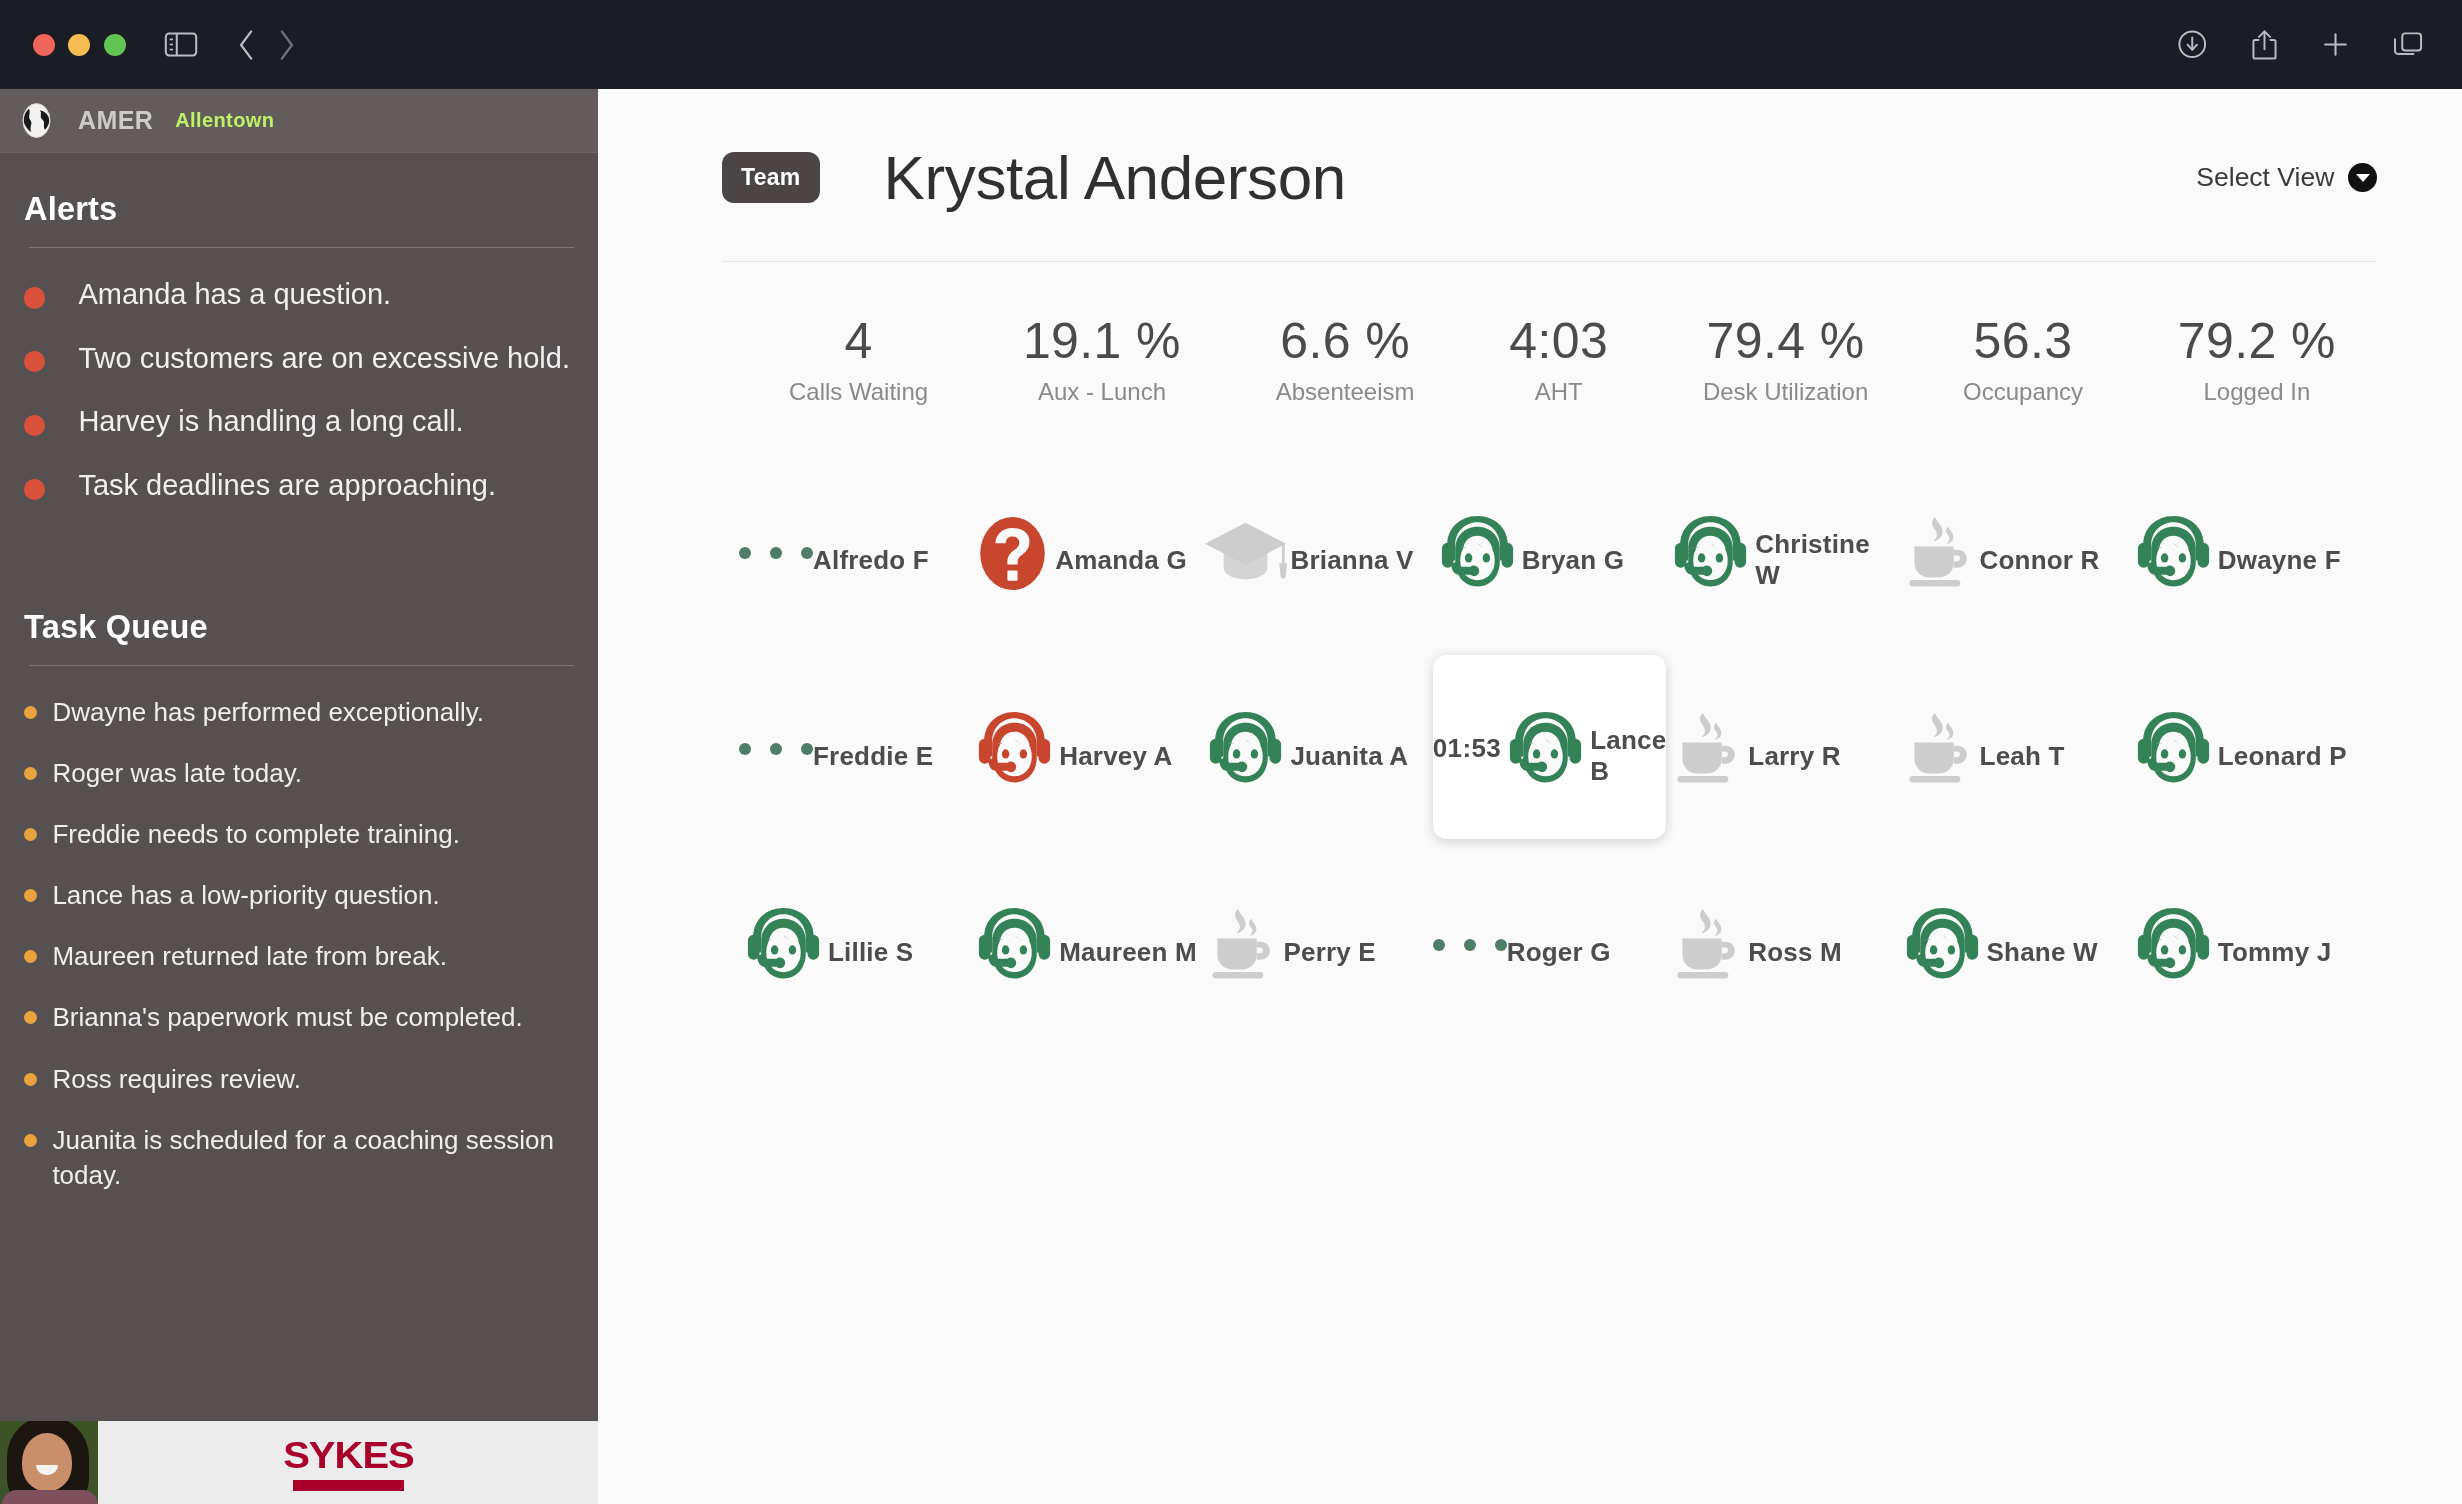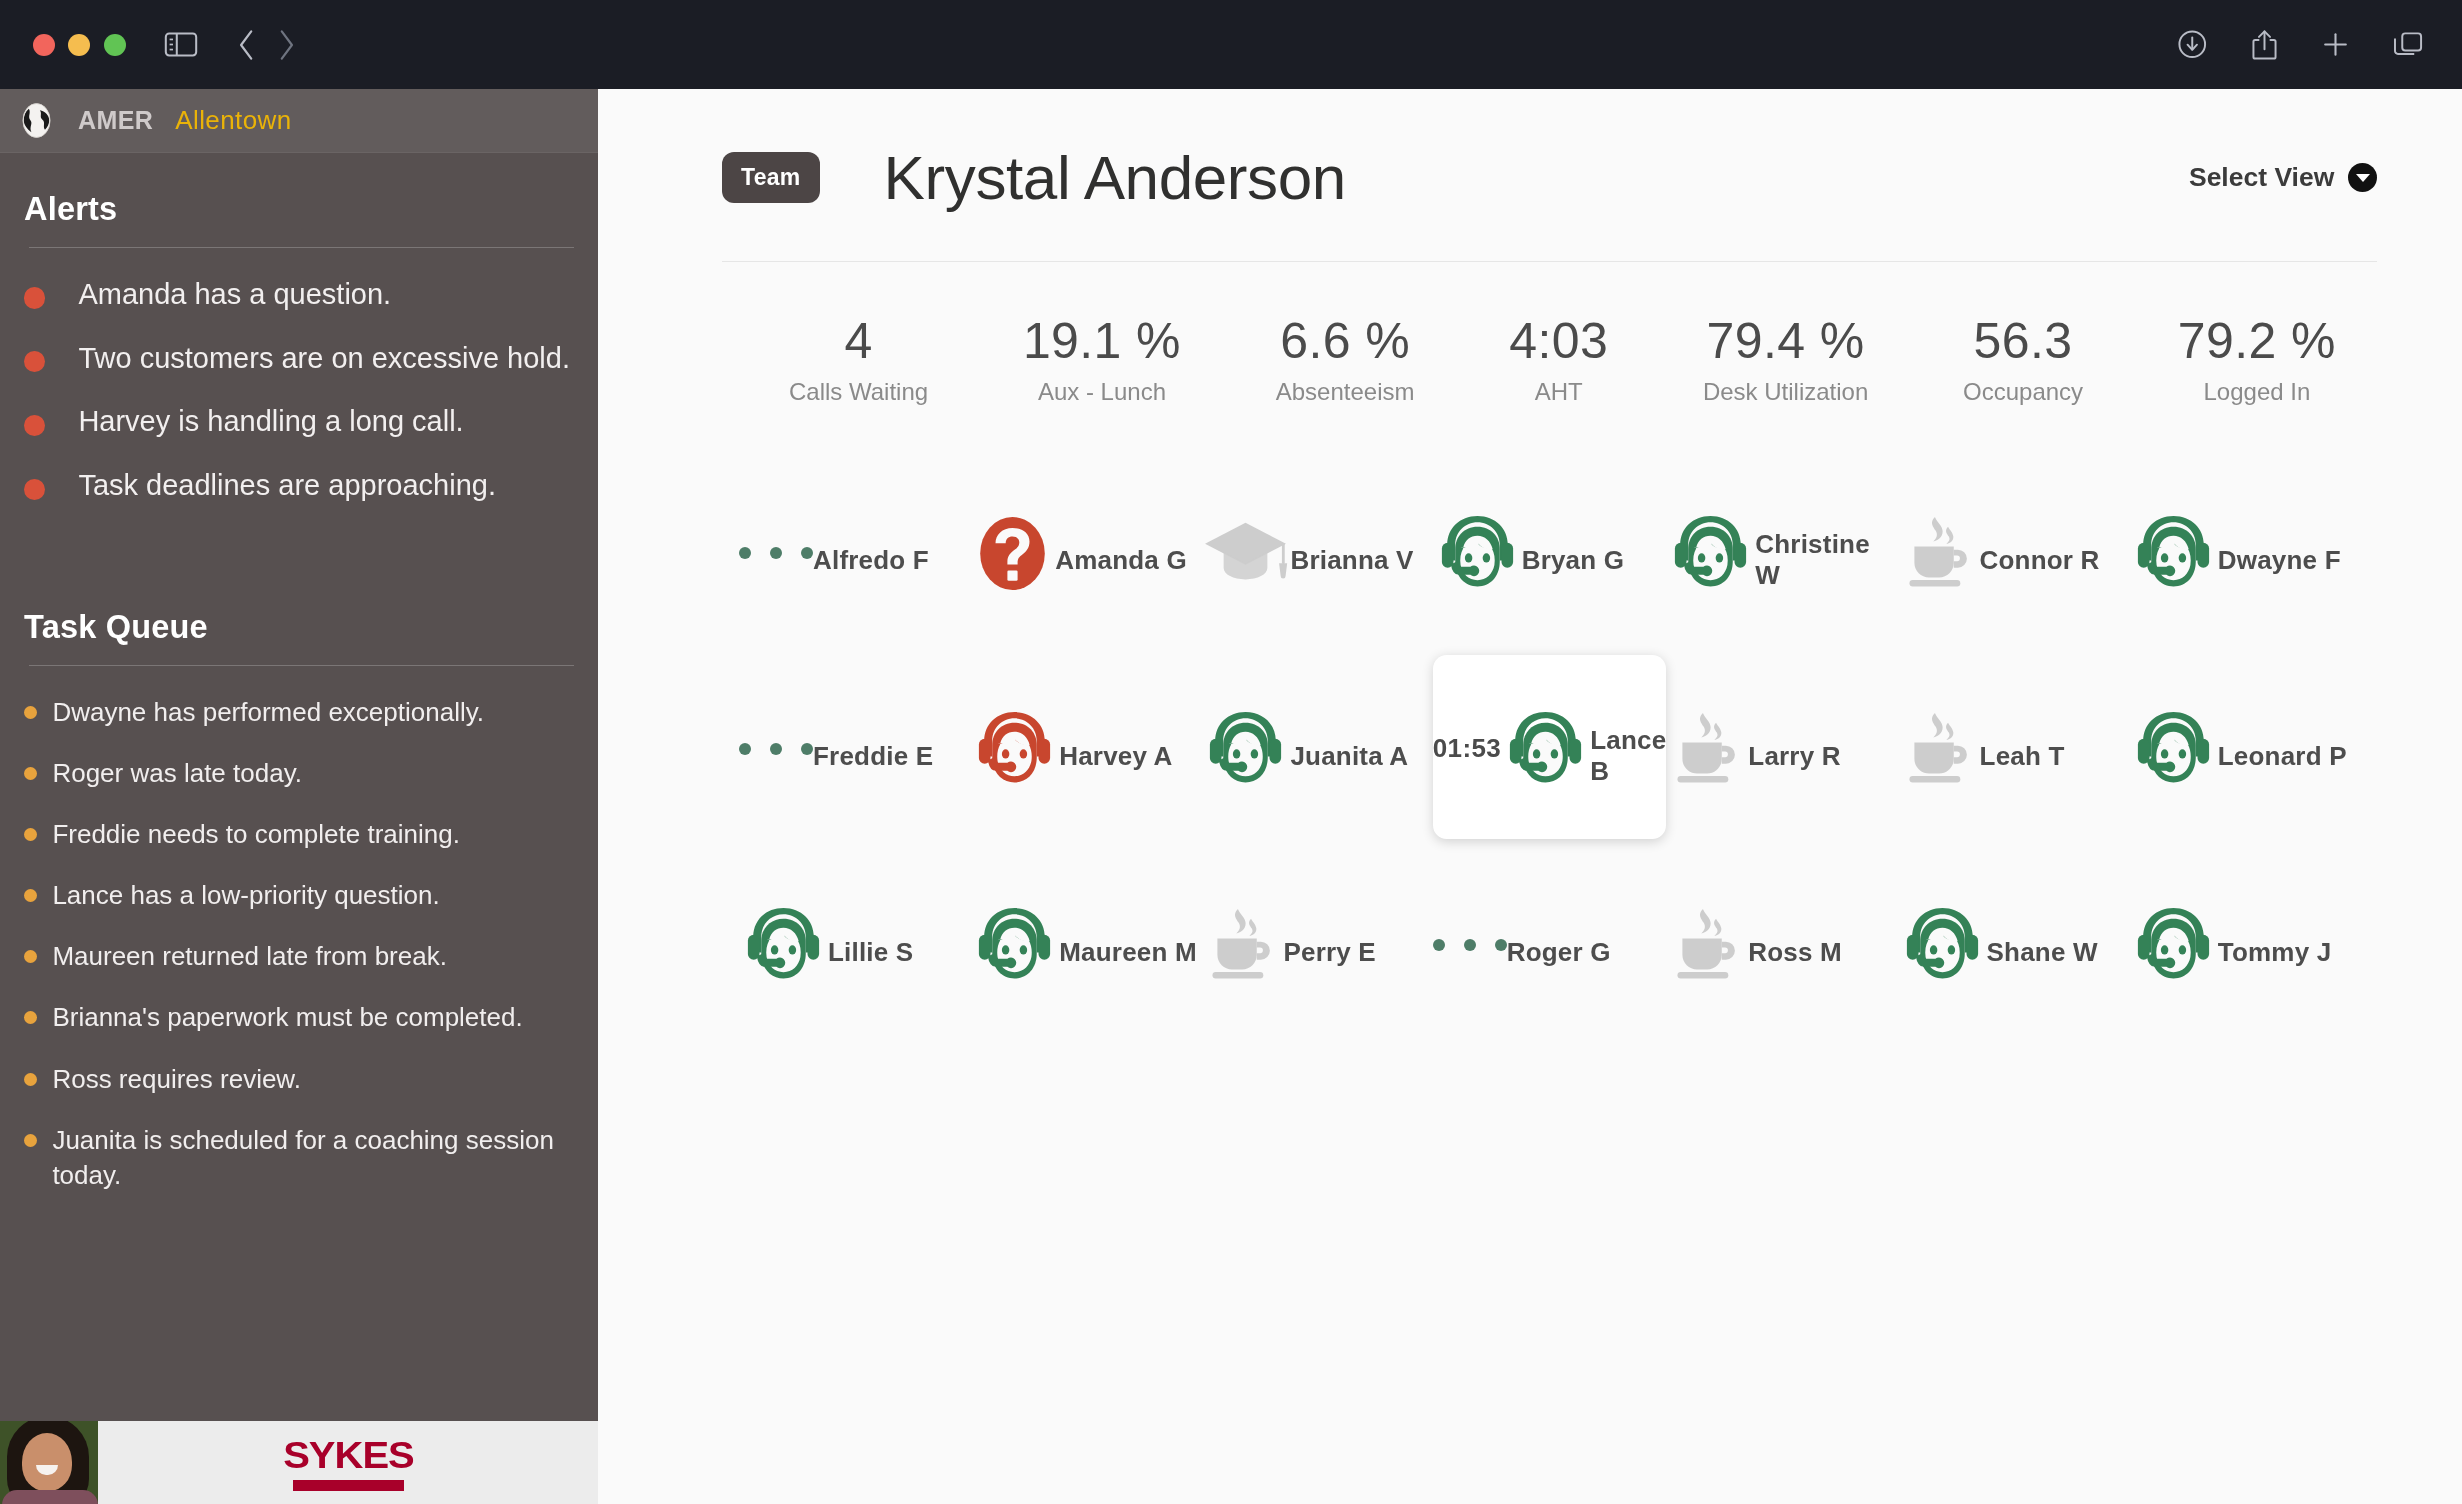--- a/index.html
+++ b/index.html
@@ -51,21 +51,21 @@
     display:flex; align-items:center;
     padding-left:17px;
     gap:22px;
     border-bottom:0.9px solid rgba(255,255,255,.05);
   }
   .globe-icon{ width:39px; height:39px; flex:0 0 auto; }
   .region-label{
     color:#cfcaca; font-size:25px; font-weight:700; letter-spacing:0.4px;
   }
   .site-label{
-    color:#eab308; font-size:26px; font-weight:400; letter-spacing:0.4px;
+    color:#bef264; font-size:20px; font-weight:700; letter-spacing:0.4px;
   }
 
   .sidebar-section{ padding:0 24px; }
   .section-title{
     color:#ffffff; font-size:32.5px; font-weight:700;
     padding:38px 0 19px 0; letter-spacing:0.2px;
   }
   .section-rule{
     height:0.9px; background:rgba(255,255,255,.22);
     margin-bottom:29px; margin-left:5.1px;
@@ -149,21 +149,21 @@
     font-size:23px; font-weight:700;
     padding:12px 19px; border-radius:12px; letter-spacing:0.3px;
   }
   .team-name{
     margin-left:36px; font-size:62px; font-weight:400; color:#30302f;
     letter-spacing:-0.4px;
   }
   .select-view{
     margin-left:auto; display:flex; align-items:center; gap:13.7px;
   }
-  .select-view-label{ font-size:26.5px; font-weight:700; color:#3b3b3b; }
+  .select-view-label{ font-size:26.5px; font-weight:400; color:#3b3b3b; }
   .select-chevron{
     width:29px; height:29px; border-radius:50%; background:#111;
     display:flex; align-items:center; justify-content:center;
   }
   .select-chevron:after{
     content:""; width:0; height:0;
     border-left:7.7px solid transparent; border-right:7.7px solid transparent;
     border-top:8.5px solid #fff; margin-top:1.7px;
   }
 

